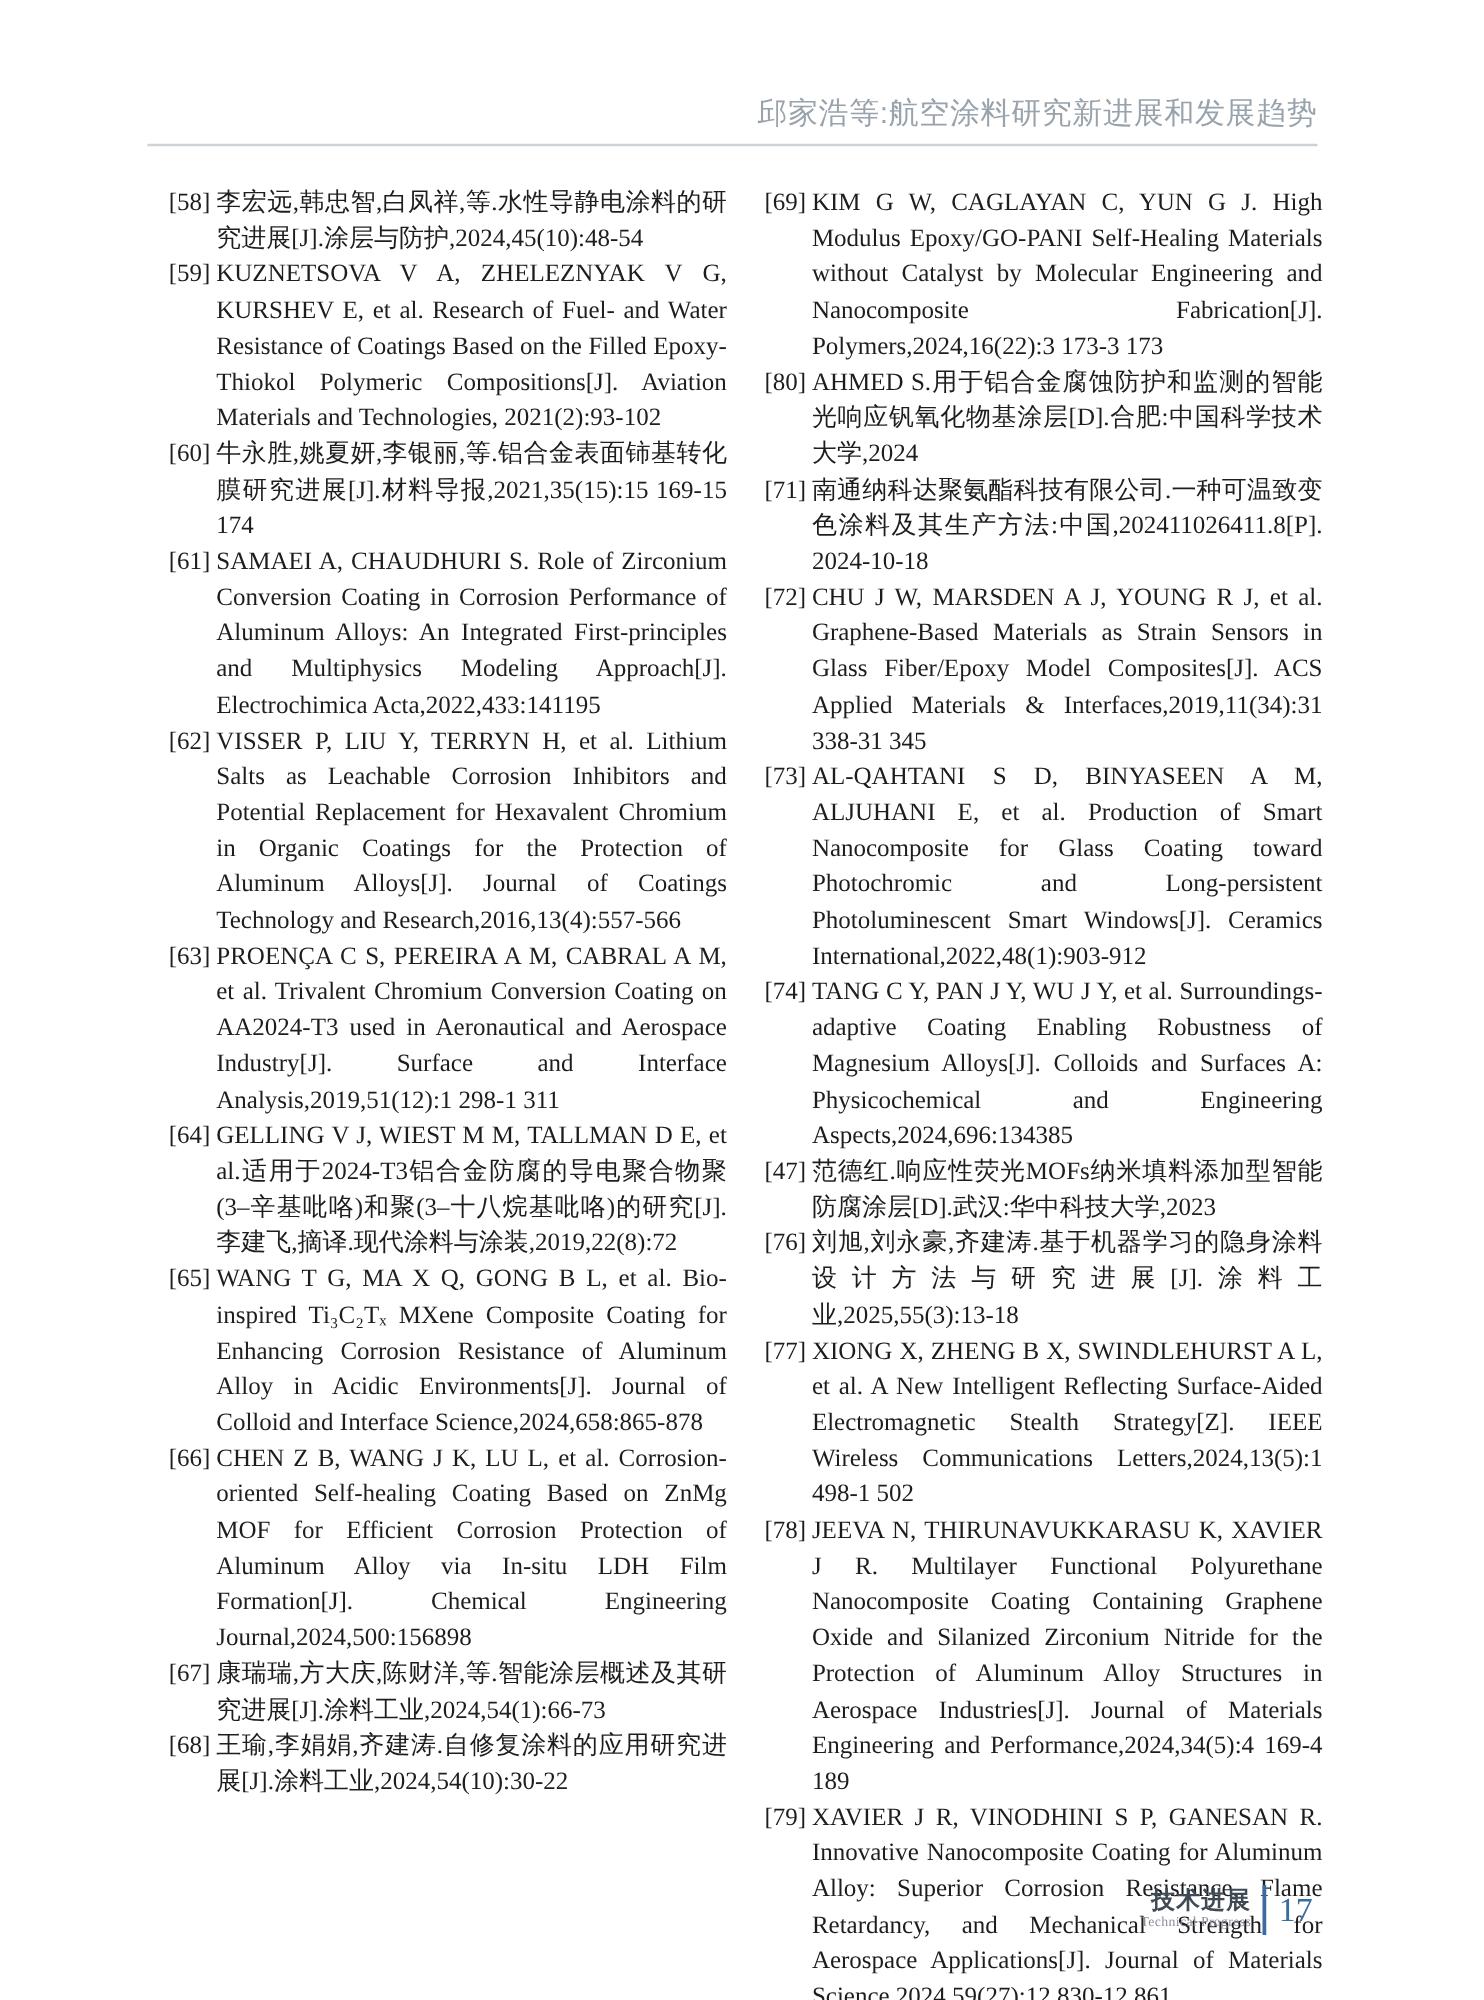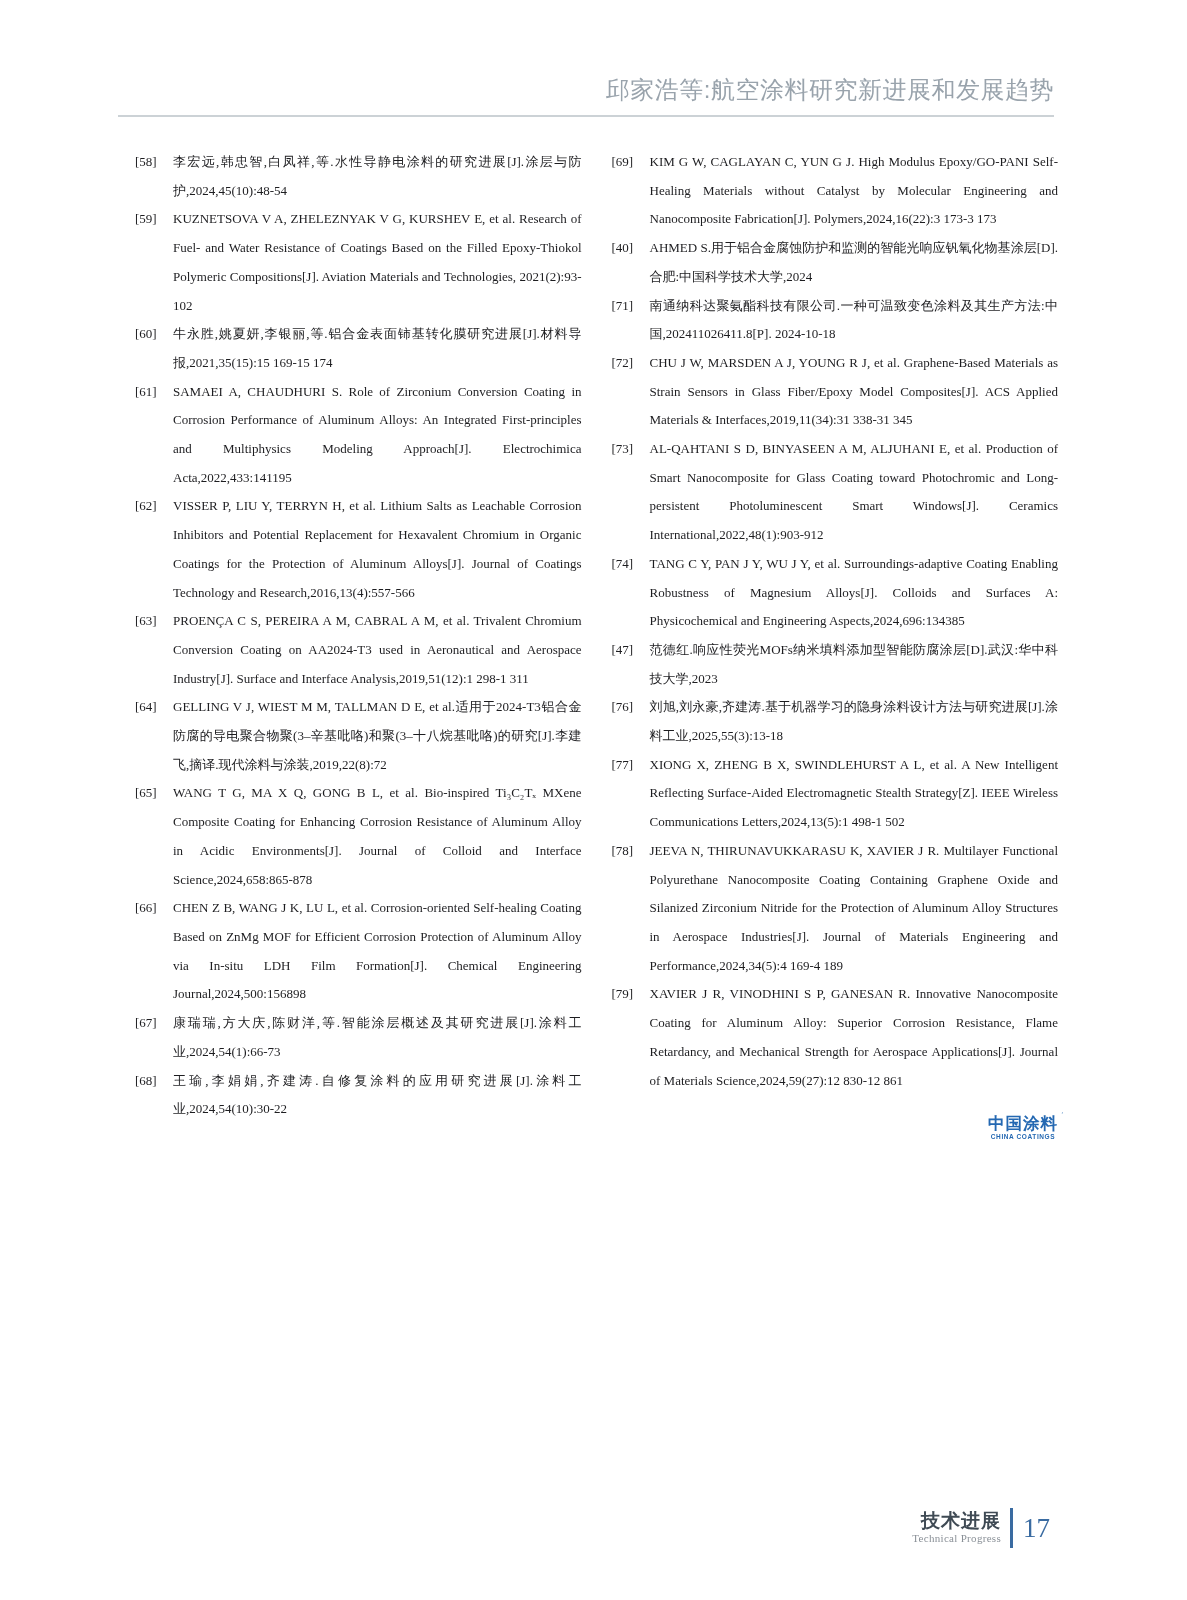--- a/index.html
+++ b/index.html
@@ -30,21 +30,21 @@
   
   .columns {
     display: flex;
     gap: 30px;
     margin: 31px 129px 0 135px;
   }
   .column { flex: 1 1 0; min-width: 0; }
   .ref {
     display: flex;
     align-items: flex-start;
-    font-size: 13px;
+    font-size: 20px;
     line-height: 28.7px;
   }
   .ref-num {
     flex: 0 0 38px;
     white-space: nowrap;
   }
   .ref-text {
     flex: 1 1 auto;
     text-align: justify;
     text-justify: inter-word;
@@ -189,21 +189,21 @@
   </div>
 
     <div class="column">
 
     <div class="ref">
       <span class="ref-num">[69]</span>
       <span class="ref-text">KIM G W, CAGLAYAN C, YUN G J. High Modulus Epoxy/GO-PANI Self-Healing Materials without Catalyst by Molecular Engineering and Nanocomposite Fabrication[J]. Polymers,2024,16(22):3 173-3 173</span>
     </div>
 
     <div class="ref">
-      <span class="ref-num">[40]</span>
+      <span class="ref-num">[80]</span>
       <span class="ref-text">AHMED S.用于铝合金腐蚀防护和监测的智能光响应钒氧化物基涂层[D].合肥:中国科学技术大学,2024</span>
     </div>
 
     <div class="ref">
       <span class="ref-num">[71]</span>
       <span class="ref-text">南通纳科达聚氨酯科技有限公司.一种可温致变色涂料及其生产方法:中国,202411026411.8[P]. 2024-10-18</span>
     </div>
 
     <div class="ref">
       <span class="ref-num">[72]</span>

